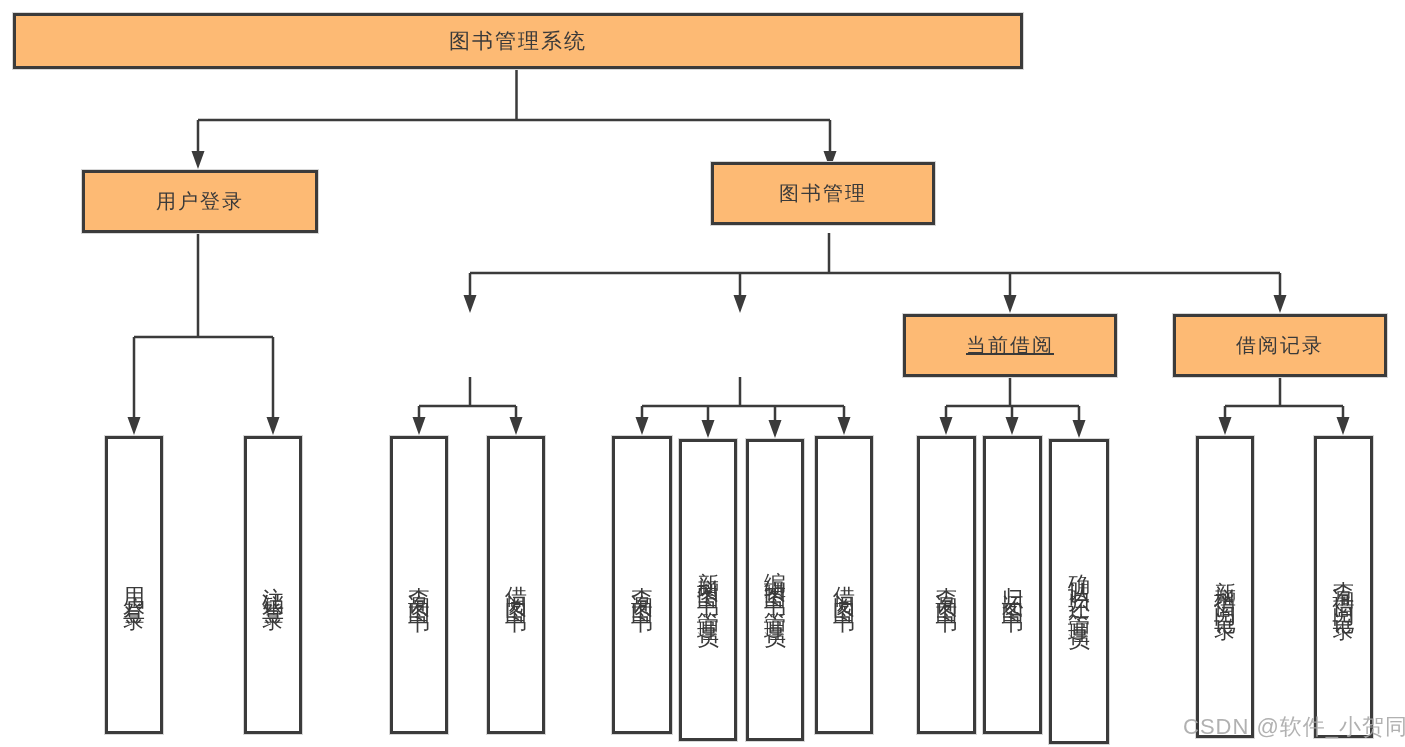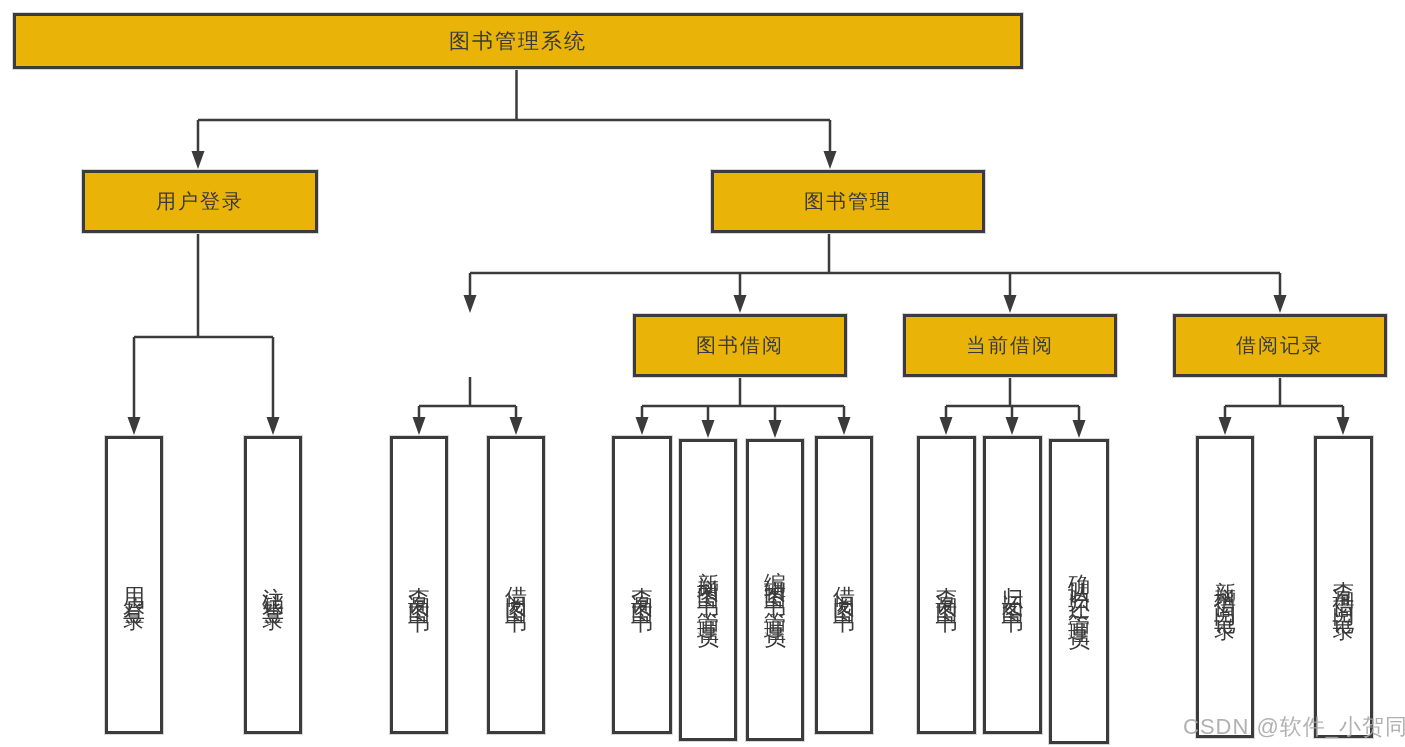--- a/index.html
+++ b/index.html
@@ -12,21 +12,21 @@
     font-family: "Liberation Sans", "DejaVu Sans", sans-serif;
   }
   #connectors {
     position: absolute;
     left: 0; top: 0;
     width: 1405px; height: 747px;
     z-index: 1;
   }
   .hbox {
     position: absolute;
-    background: #eab308;
+    background: #fdba74;
     border: 3px solid #3b3b3b;
     box-shadow: 0 0 0 1px #d8d8d8;
     display: flex;
     align-items: center;
     justify-content: center;
     font-size: 20px;
     letter-spacing: 2px;
     color: #3a3a3a;
     z-index: 2;
     box-sizing: border-box;
@@ -89,24 +89,23 @@
       M635.5 417 L648.5 417 L642 435 Z  M701.5 420 L714.5 420 L708 438 Z
       M768.5 420 L781.5 420 L775 438 Z  M837.5 417 L850.5 417 L844 435 Z
       M939.5 417 L952.5 417 L946 435 Z  M1005.5 417 L1018.5 417 L1012 435 Z
       M1072.5 420 L1085.5 420 L1079 438 Z
       M1218.5 417 L1231.5 417 L1225 435 Z  M1336.5 417 L1349.5 417 L1343 435 Z"></path>
   </svg>
 
   <div class="hbox root" style="left:13px; top:13px; width:1010px; height:56px;">图书管理系统</div>
 
   <div class="hbox" style="left:82px; top:170px; width:236px; height:63px;">用户登录</div>
-  <div class="hbox" style="left:711px; top:170px; width:274px; height:63px;">图书管理</div>
+  <div class="hbox" style="left:711px; top:162px; width:224px; height:63px;">图书管理</div>
 
-  <div class="hbox" style="left:633px; top:314px; width:214px; height:63px;">图书借阅</div>
-  <div class="hbox" style="left:903px; top:314px; width:214px; height:63px;">当前借阅</div>
+  <div class="hbox" style="left:903px; top:314px; width:214px; height:63px;text-decoration:underline;">当前借阅</div>
   <div class="hbox" style="left:1173px; top:314px; width:214px; height:63px;">借阅记录</div>
 
   <div class="vbox" style="left:105px; top:436px; width:58px; height:298px;">
     <span>用户登录</span>
     </div>
   <div class="vbox" style="left:244px; top:436px; width:58px; height:298px;">
     <span>注销登录</span>
     </div>
 
   <div class="vbox" style="left:390px; top:436px; width:58px; height:298px;">

